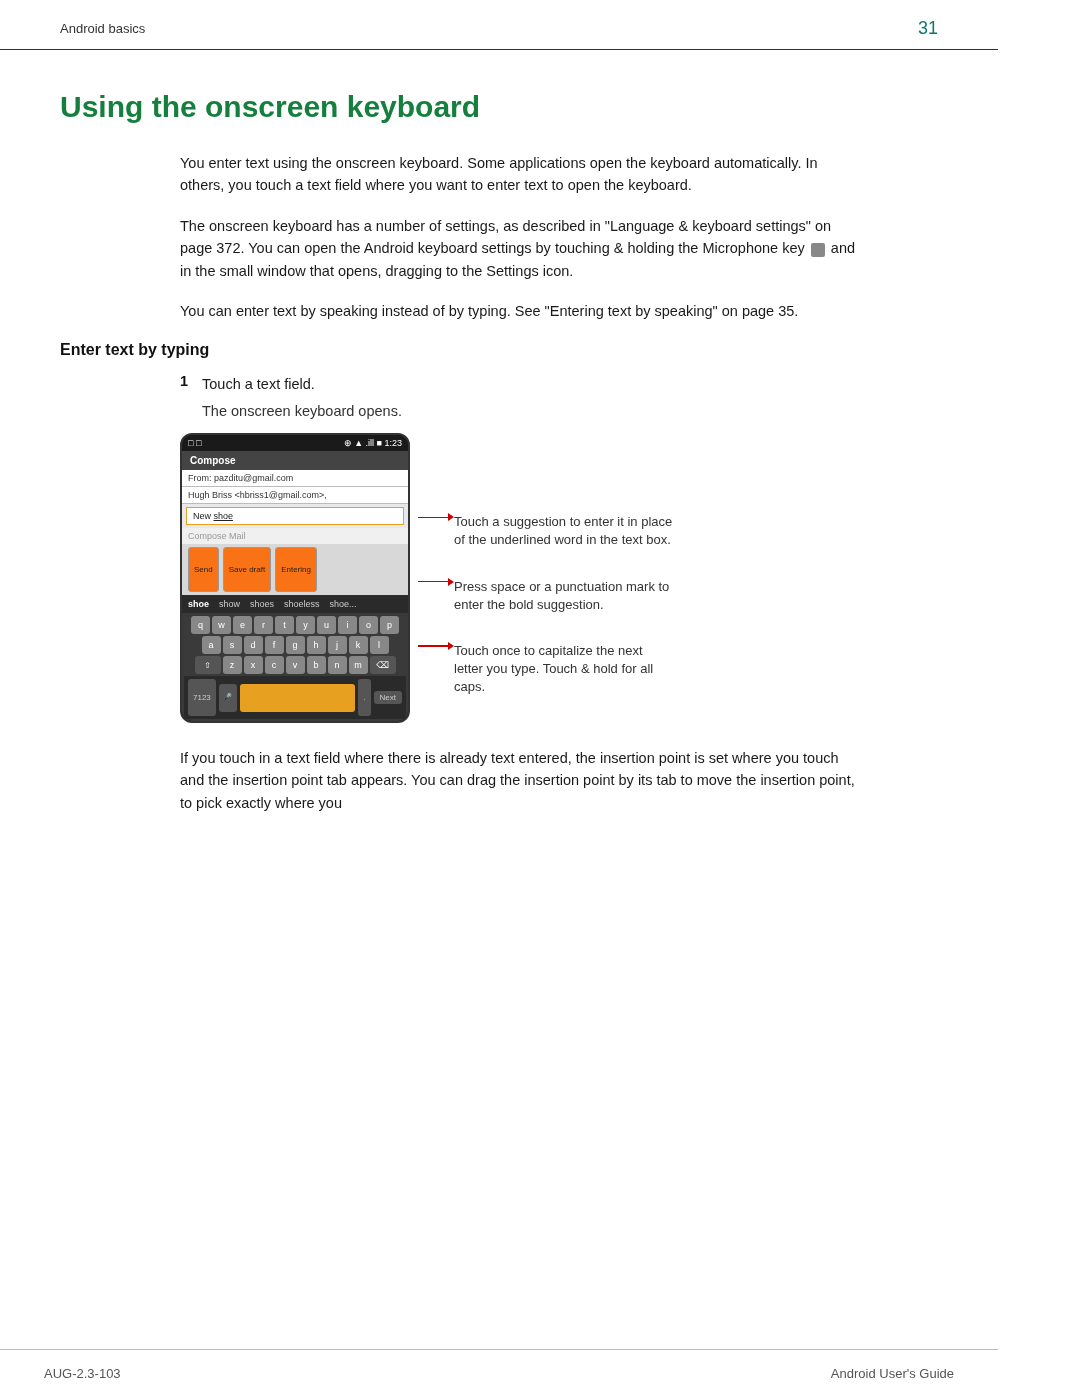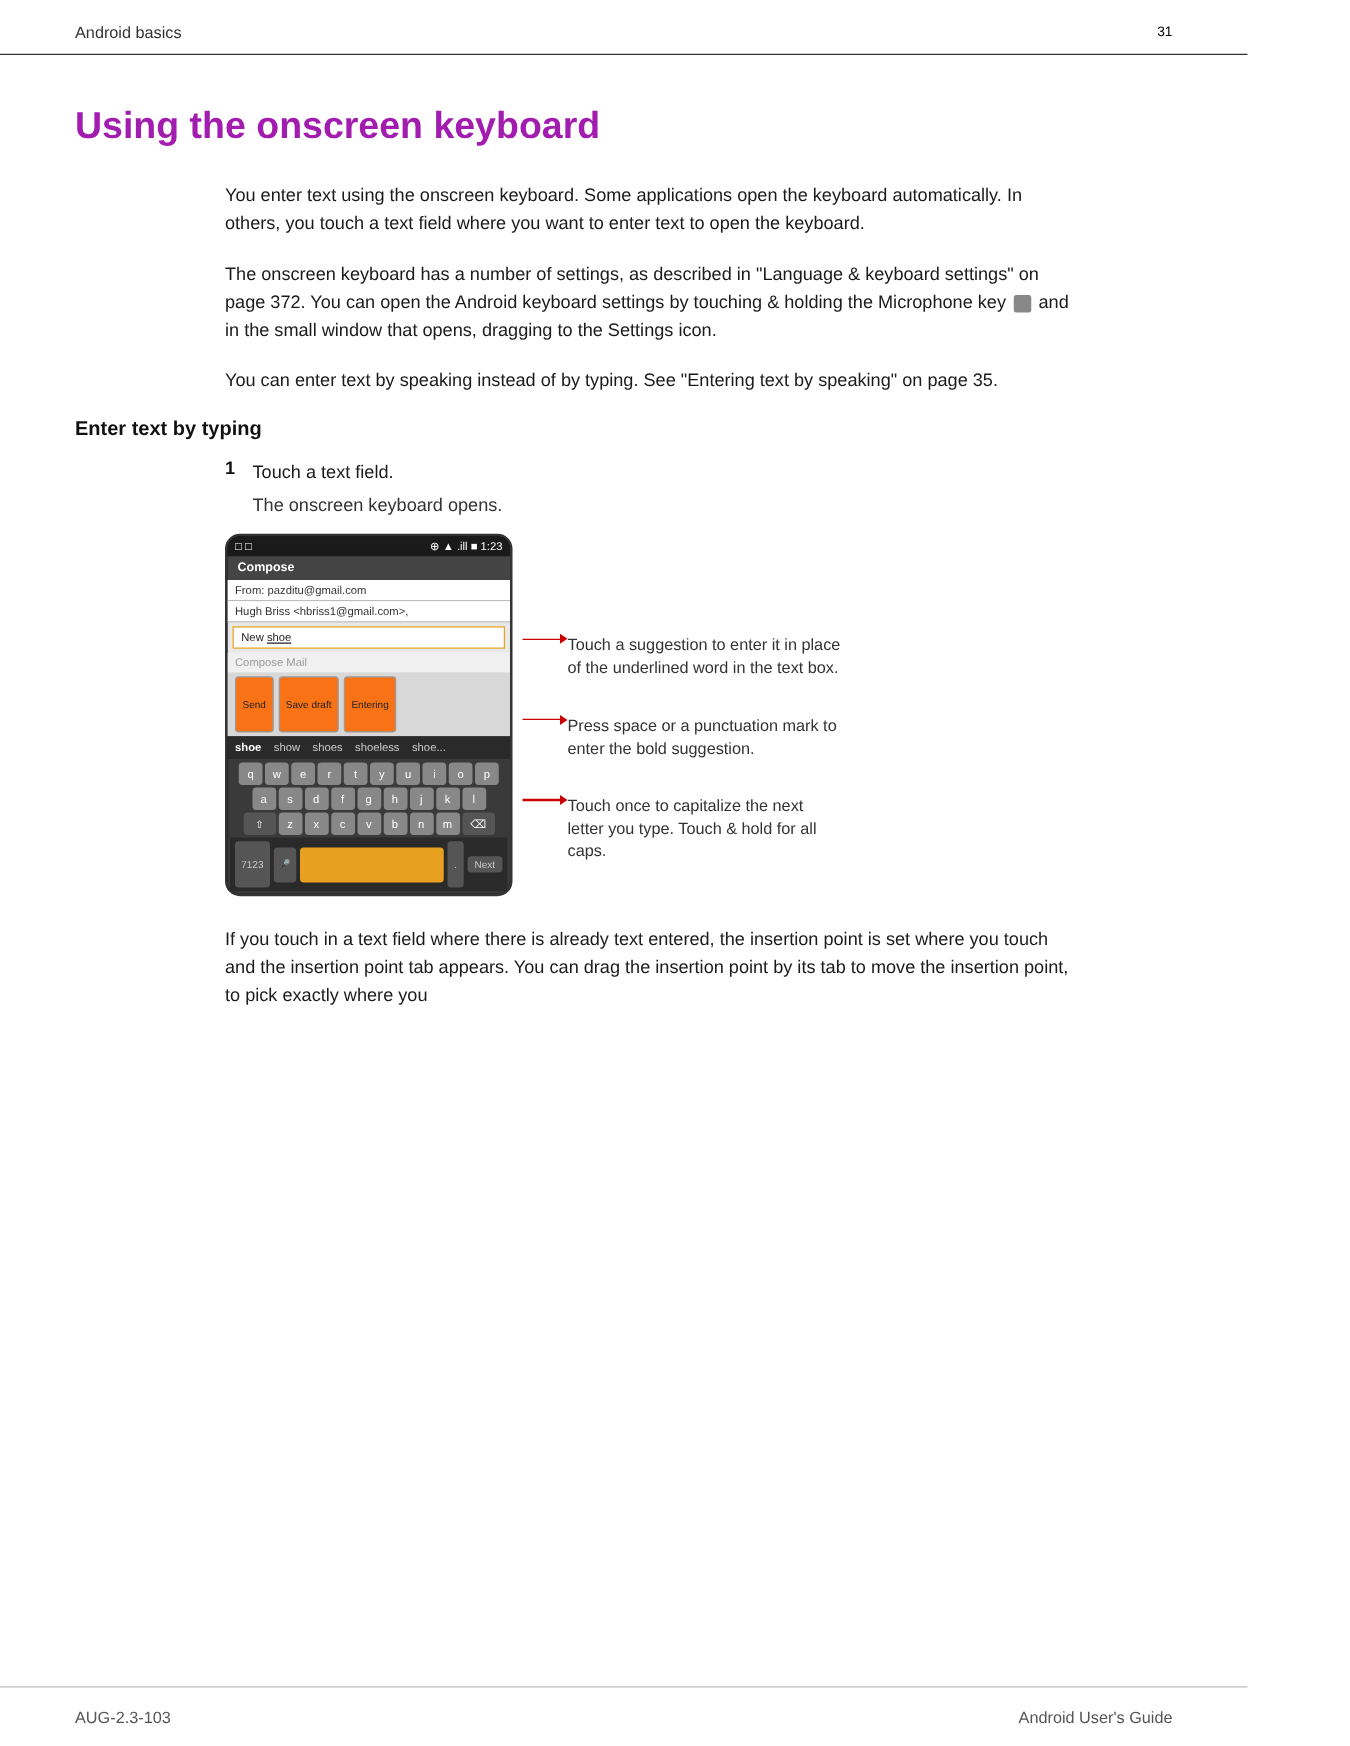--- a/index.html
+++ b/index.html
@@ -26,33 +26,33 @@
       align-items: center;
       padding: 18px 60px 10px 60px;
       border-bottom: 1px solid #333;
       margin-bottom: 0;
     }
     .header-left {
       font-size: 13px;
       color: #333;
     }
     .header-right {
-      font-size: 11px;
-      color: #000000;
+      font-size: 18px;
+      color: #0f766e;
     }
 
     
     .content-area {
       padding: 40px 60px 60px 60px;
     }
 
     .page-title {
       font-size: 30px;
       font-weight: bold;
-      color: #a21caf;
+      color: #15803d;
       margin-bottom: 28px;
       font-family: Arial, Helvetica, sans-serif;
     }
 
     .body-text {
       margin-left: 120px;
       margin-bottom: 18px;
       font-size: 14.5px;
       line-height: 1.55;
       color: #1a1a1a;
@@ -333,21 +333,21 @@
 
     
     .footer-bar {
       position: absolute;
       bottom: 0;
       left: 0;
       right: 0;
       display: flex;
       justify-content: space-between;
       align-items: center;
-      padding: 16px 60px;
+      padding: 16px 44px;
       border-top: 1px solid #bbb;
     }
 
     .footer-left {
       font-size: 13px;
       color: #555;
     }
 
     .footer-right {
       font-size: 13px;

